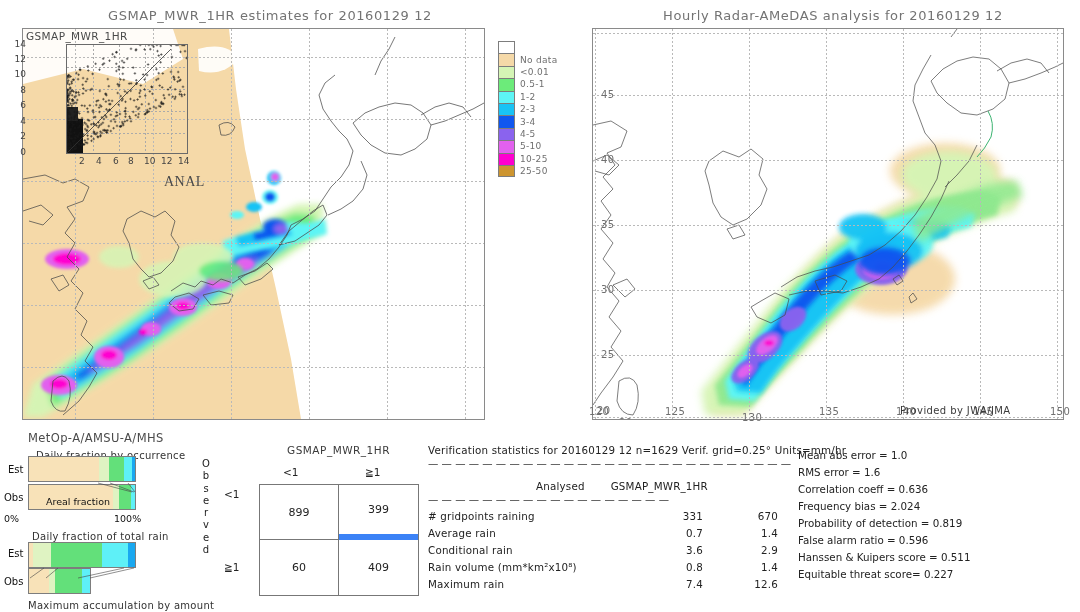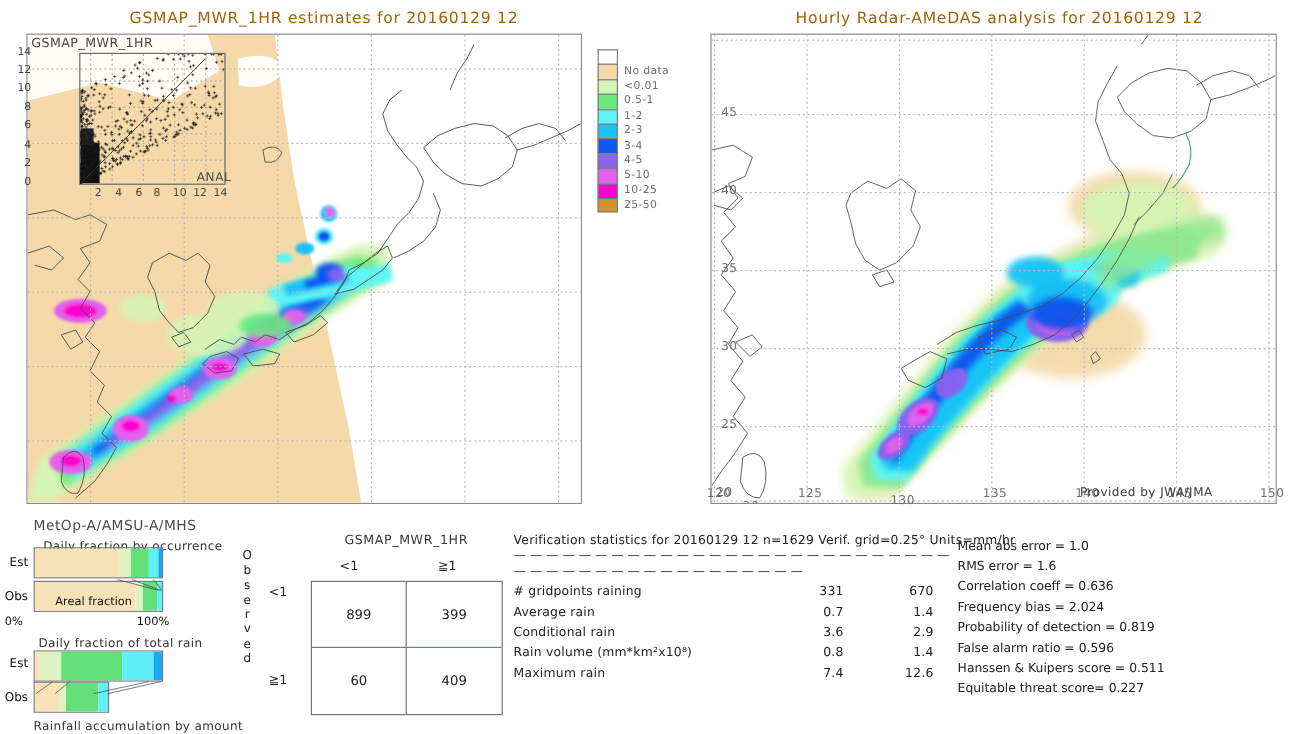--- a/index.html
+++ b/index.html
@@ -9,21 +9,21 @@
     background:#ffffff;
     font-family:"DejaVu Sans", sans-serif;
     color:#555555;
     position:relative;
     overflow:hidden;
   }
 
   
   .maptitle{
     position:absolute; font-size:13px; letter-spacing:0.6px;
-    color:#a16207; white-space:nowrap; font-family:"DejaVu Sans", sans-serif;
+    color:#737373; white-space:nowrap; font-family:"DejaVu Sans", sans-serif;
   }
 
   
   .mapframe{
     position:absolute; border:1px solid #8a8a8a; background:#ffffff;
     overflow:hidden;
   }
   .gridlines{ position:absolute; inset:0; pointer-events:none; }
   .gl-v, .gl-h{ position:absolute; background:transparent; }
   .gl-v{ width:1px; top:0; bottom:0;
@@ -46,40 +46,40 @@
   #inset{ position:absolute; left:22px; top:30px; width:172px; height:138px; }
   #insetTitle{ position:absolute; left:4px; top:0px; font-size:10.5px; color:#4a4a4a; letter-spacing:0.4px;}
   #insetBox{ position:absolute; left:44px; top:14px; width:122px; height:110px;
      border:1px solid #6a6a6a; background:transparent; overflow:hidden;}
   .ins-gl-v{ position:absolute; width:1px; top:0; bottom:0;
      background-image:linear-gradient(to bottom,#aaa 50%,transparent 50%); background-size:1px 4px;}
   .ins-gl-h{ position:absolute; height:1px; left:0; right:0;
      background-image:linear-gradient(to right,#aaa 50%,transparent 50%); background-size:4px 1px;}
   .ins-ytick{ position:absolute; right:168px; font-size:9px; color:#444; width:22px; text-align:right;}
   .ins-xtick{ position:absolute; font-size:9px; color:#444; }
-  #anal{ position:absolute; left:142px; top:113px; font-size:10px; color:#4a4a4a; letter-spacing:0.5px;}
+  #anal{ position:absolute; left:142px; top:144px; font-size:14px; color:#4a4a4a; letter-spacing:0.5px;font-family:Liberation Serif, serif;}
 
   
   #statsLeft{ position:absolute; left:0px; top:428px; width:200px; height:184px; }
   .sensor{ position:absolute; left:28px; top:3px; font-size:11.5px; color:#4a4a4a; letter-spacing:0.4px;}
   .barTitle{ position:absolute; font-size:10px; color:#333; letter-spacing:0.3px; white-space:nowrap;}
   .barLabel{ position:absolute; font-size:10px; color:#111; }
   .barTrack{ position:absolute; height:26px; border:1px solid #7d7d7d; display:flex; overflow:hidden;}
   .barSeg{ height:100%; }
   .axText{ position:absolute; font-size:9.5px; color:#111; }
 
   
   #ctable{ position:absolute; left:255px; top:444px; width:175px; }
   #ctTitle{ position:absolute; left:32px; top:0px; font-size:10.5px; color:#3a3a3a; letter-spacing:0.5px;}
   .ctHead{ position:absolute; top:22px; font-size:10.5px; color:#222; }
   #ctGrid{ position:absolute; left:4px; top:40px; width:160px; height:112px; display:grid;
      grid-template-columns:1fr 1fr; grid-template-rows:1fr 1fr; border:1px solid #777; }
   #ctGrid div{ display:flex; align-items:center; justify-content:center; font-size:11px; color:#222; }
   #ctGrid div:nth-child(1){ border-right:1px solid #777; border-bottom:1px solid #777;}
-  #ctGrid div:nth-child(2){ border-bottom:1px solid #3b82f6;}
+  #ctGrid div:nth-child(2){ border-bottom:6px solid #3b82f6;}
   #ctGrid div:nth-child(3){ border-right:1px solid #777;}
   #observedWord{ position:absolute; left:199px; top:458px; width:14px;
      font-size:10px; color:#222; line-height:12.3px; text-align:center;}
   .ctRowLbl{ position:absolute; left:224px; font-size:10.5px; color:#222;}
 
   
   #verif{ position:absolute; left:428px; top:444px; width:360px; font-size:10.3px; color:#222;
      letter-spacing:0.2px; }
   #verifHdr{ white-space:nowrap; }
   .dashes{ color:#333; letter-spacing:0px; white-space:nowrap; font-size:10.3px; margin-top:1px;}
@@ -1053,21 +1053,21 @@
       <div class="barSeg" style="background: rgb(223, 243, 194); flex: 6 1 0%;"></div>
       <div class="barSeg" style="background: rgb(99, 224, 122); flex: 25 1 0%;"></div>
       <div class="barSeg" style="background: rgb(94, 240, 247); flex: 8 1 0%;"></div>
     </div>
   <svg width="112" height="14" style="position:absolute;left:28px;top:138px;">
     <line x1="2" y1="12" x2="16" y2="2" stroke="#444" stroke-width="0.6"></line>
     <line x1="18" y1="12" x2="30" y2="2" stroke="#444" stroke-width="0.6"></line>
     <line x1="50" y1="12" x2="96" y2="2" stroke="#444" stroke-width="0.6"></line>
     <line x1="62" y1="12" x2="106" y2="2" stroke="#444" stroke-width="0.6"></line>
   </svg>
-  <div class="barTitle" style="left:28px; top:172px;">Rainfall accumulation by amount</div>
+  <div class="barTitle" style="left:28px; top:172px;">Maximum accumulation by amount</div>
 </div>
 
 <div id="ctable">
   <div id="ctTitle">GSMAP_MWR_1HR</div>
   <div class="ctHead" style="left:28px;">&lt;1</div>
   <div class="ctHead" style="left:110px;">≧1</div>
   <div id="ctGrid">
     <div>899</div>
     <div>399</div>
     <div>60</div>
@@ -1083,20 +1083,23 @@
     <div>v</div>
     <div>e</div>
     <div>d</div>
   </div>
 <div class="ctRowLbl" style="top:488px;">&lt;1</div>
 <div class="ctRowLbl" style="top:561px;">≧1</div>
 
 <div id="verif">
   <div id="verifHdr">Verification statistics for 20160129 12   n=1629   Verif. grid=0.25°   Units=mm/hr</div>
   <div class="dashes">— — — — — — — — — — — — — — — — — — — — — — — — — — —</div>
+  <div id="colhdr">
+    <span style="display:inline-block;width:108px;"></span><span>Analysed</span><span style="display:inline-block;width:26px;"></span><span>GSMAP_MWR_1HR</span>
+  </div>
   <div class="dashes">— — — — — — — — — — — — — — — — — —</div>
   <div id="verifRows">
       <div class="vrow">
         <span class="nm"># gridpoints raining</span>
         <span class="c1">331</span>
         <span class="c2">670</span>
       </div>
       <div class="vrow">
         <span class="nm">Average rain</span>
         <span class="c1">0.7</span>

